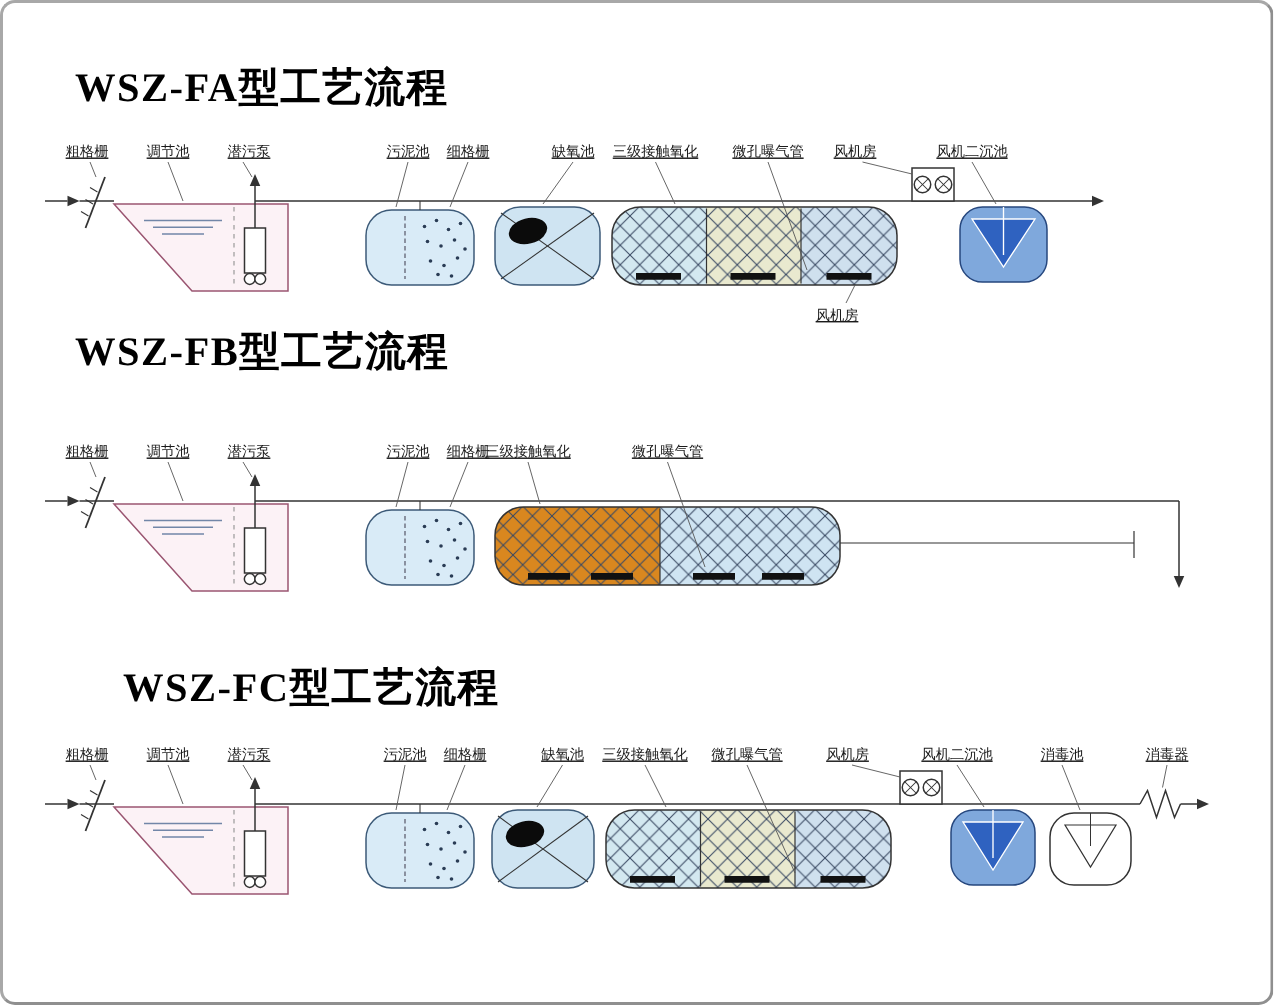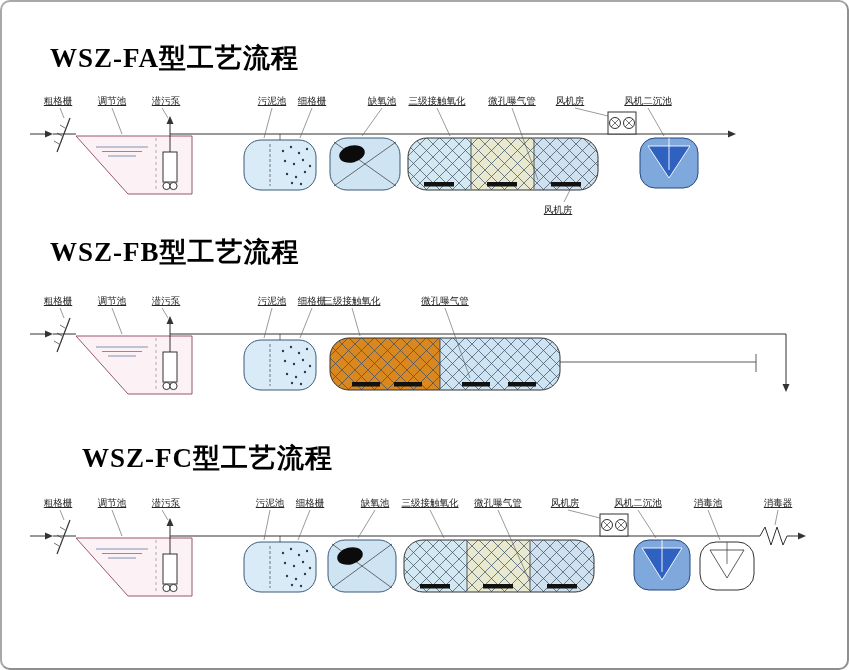--- a/index.html
+++ b/index.html
@@ -14,21 +14,21 @@
     border-radius:10px;
     overflow:hidden;
     font-family:"Liberation Sans",sans-serif;
   }
   .flow-title{
     position:absolute;left:48px;margin:0;
     font-family:"Liberation Serif",serif;
     font-weight:700;font-size:27px;letter-spacing:1px;color:#000;
   }
   #title-fa{top:38px;}
-  #title-fb{top:232px;}
+  #title-fb{top:214px;}
   #title-fc{top:438px;margin-left:32px;}
   svg.diagram{position:absolute;left:28px;width:792px;height:128px;}
   #dia-fa{top:90px;}
   #dia-fb{top:290px;}
   #dia-fc{top:492px;}
   .lbl{
     font-family:"Liberation Sans",sans-serif;
     font-size:9.5px;fill:#1b1b1b;
     text-anchor:middle;
     text-decoration:underline;

